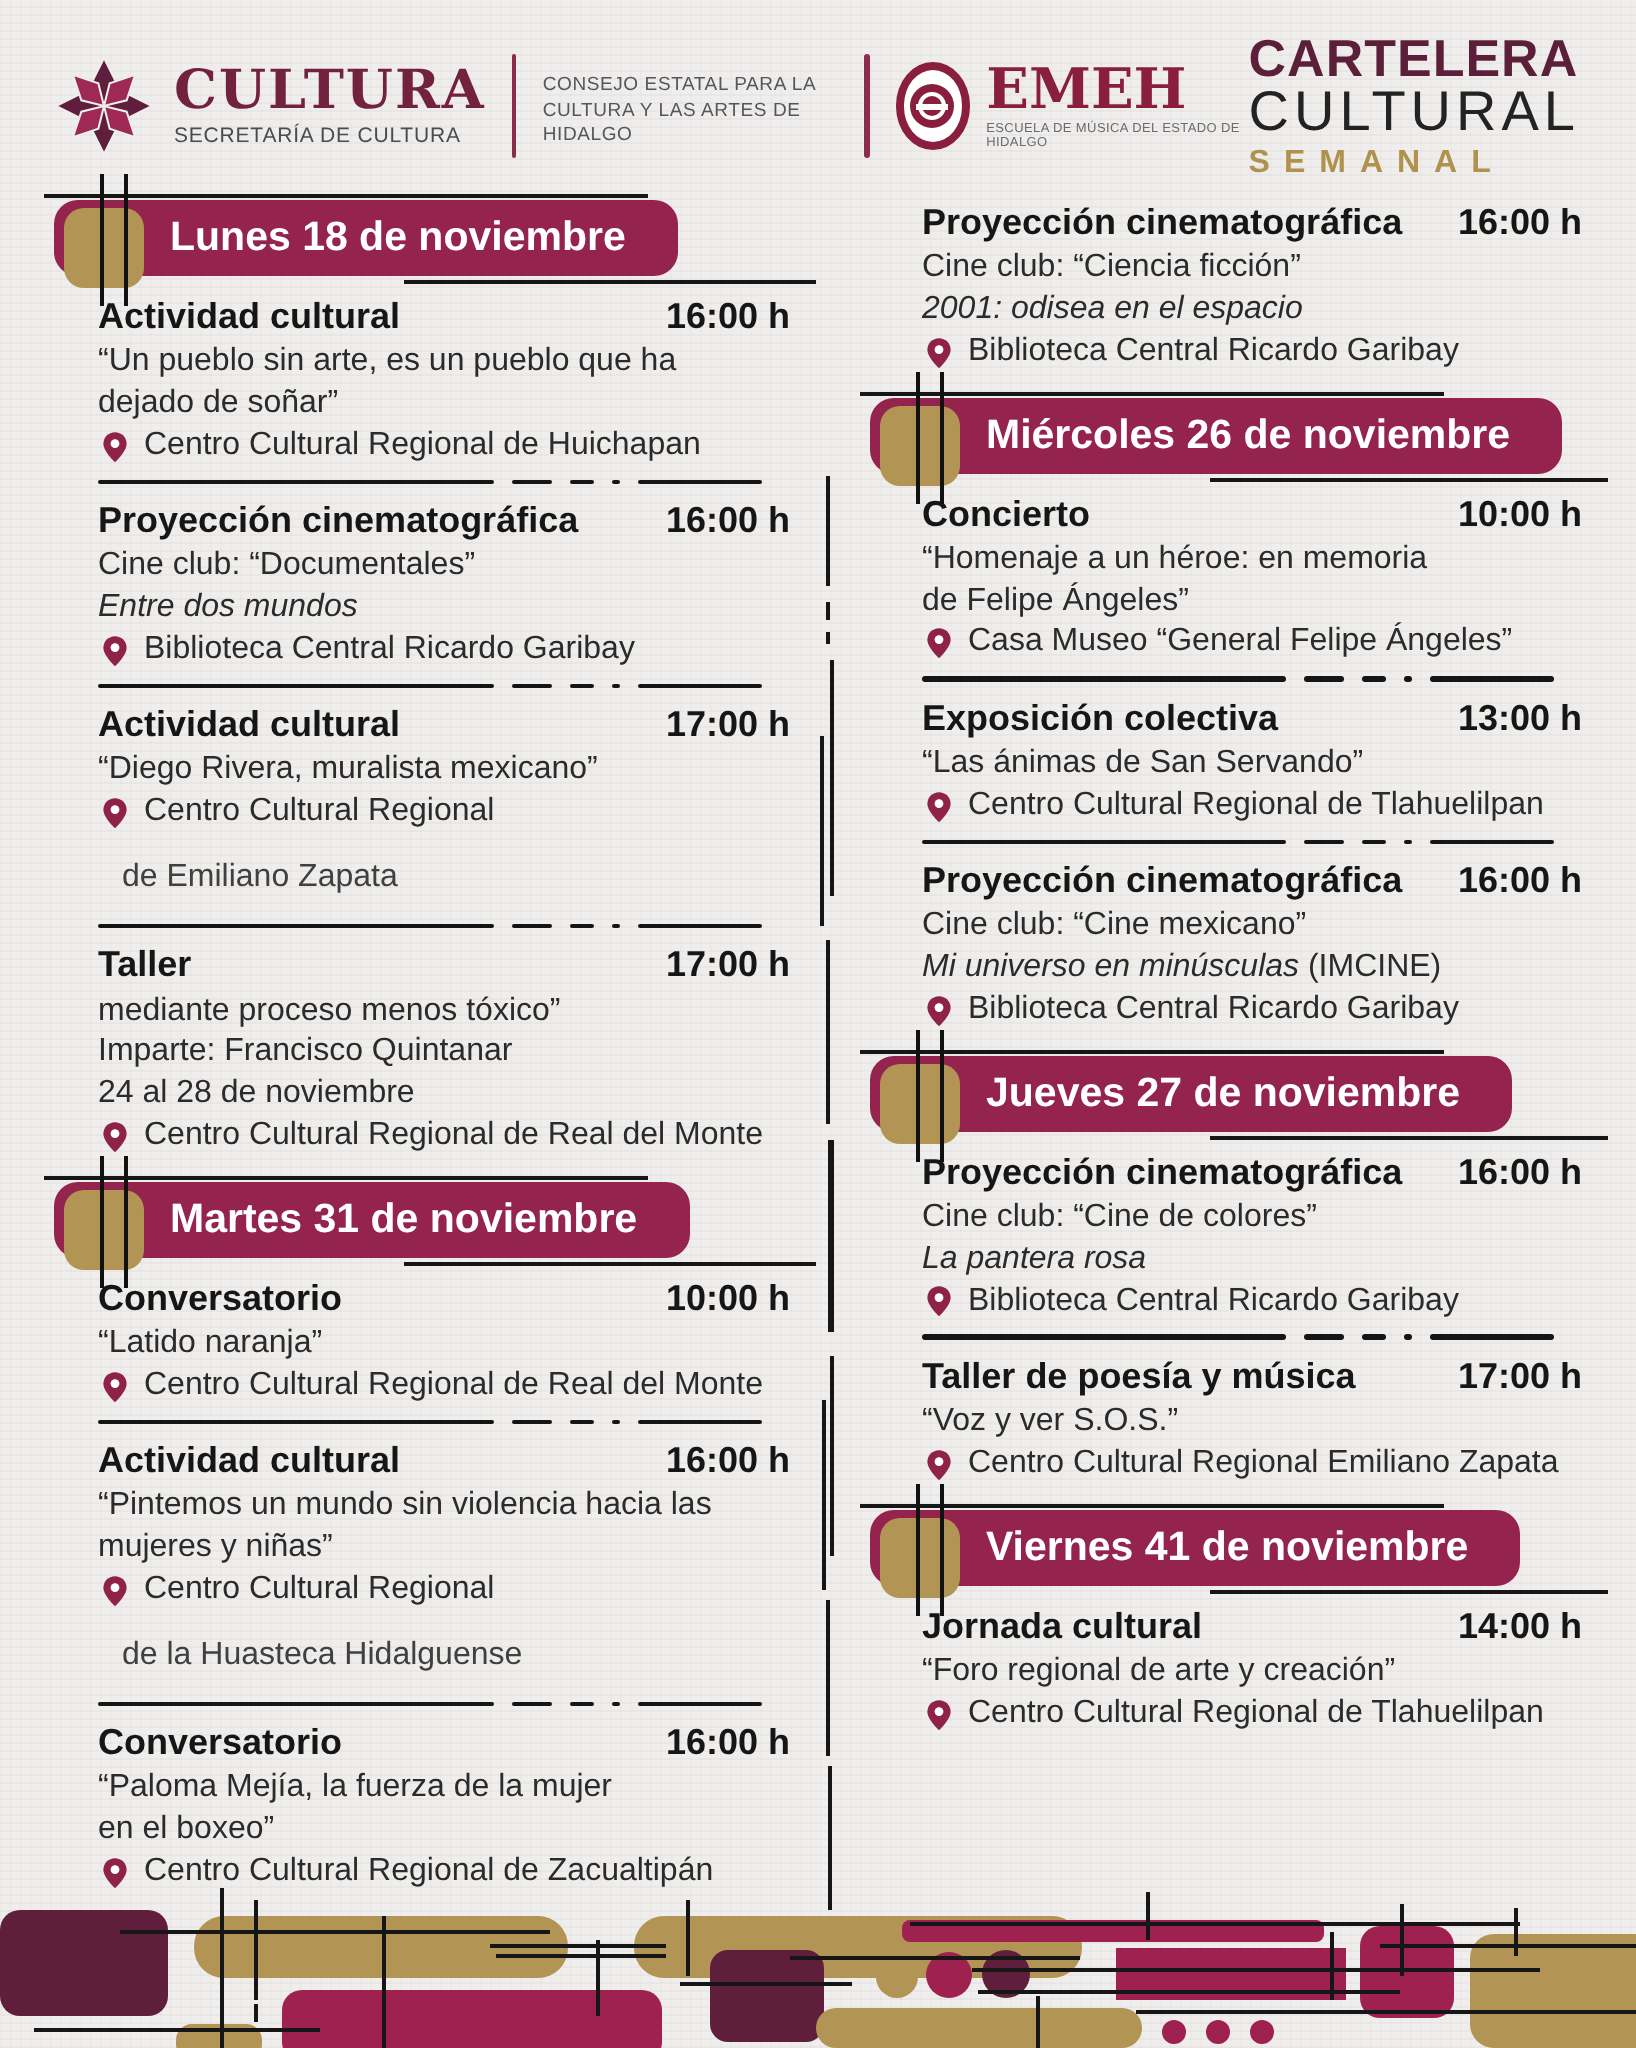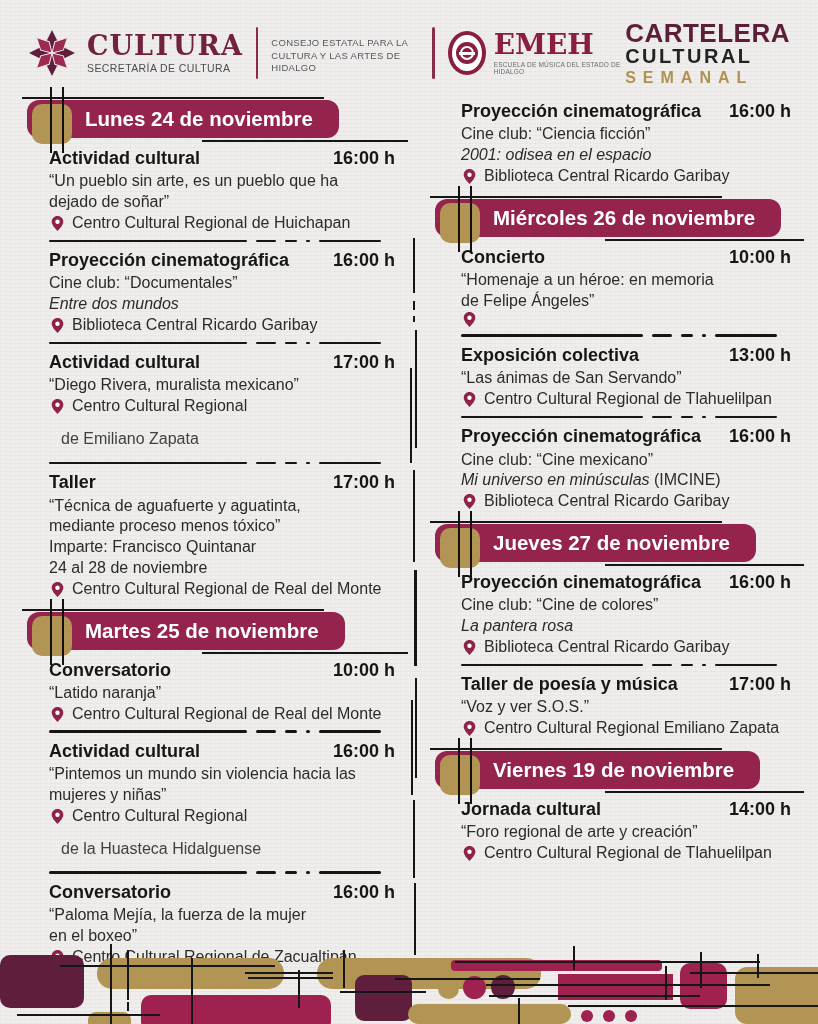--- a/index.html
+++ b/index.html
@@ -21,21 +21,21 @@
   .cecultah-sub{font-size:9.5px;color:#55565a;letter-spacing:.3px;line-height:1.35;margin-top:6px;}
   .logo-emeh{display:flex;align-items:center;gap:8px;}
   .emeh-icon{width:36px;height:36px;border-radius:50%;border:4px solid #8a1e3f;display:flex;align-items:center;justify-content:center;background:#fff;}
   .emeh-core{width:22px;height:22px;border-radius:50%;background:#8a1e3f;position:relative;}
   .emeh-core::before{content:"";position:absolute;inset:4px;border-radius:50%;border:2.5px solid #fff;}
   .emeh-core::after{content:"";position:absolute;left:3px;right:3px;top:9.5px;height:3px;background:#fff;}
   .emeh-name{font-family:"DejaVu Serif", serif;font-weight:700;font-size:28px;color:#8a1e3f;line-height:1;}
   .emeh-sub{font-size:6.5px;color:#6a6b6e;letter-spacing:.2px;margin-top:2px;}
   .banner{margin-left:auto;line-height:1.02;padding-right:2px;}
   .banner-l1{font-weight:800;font-size:26px;color:#5c1f3a;letter-spacing:.5px;}
-  .banner-l2{font-weight:700;font-size:20px;color:#232323;letter-spacing:2.5px;}
+  .banner-l2{font-weight:400;font-size:28px;color:#232323;letter-spacing:2.5px;}
   .banner-l3{font-weight:700;font-size:16px;color:#b0924f;letter-spacing:7px;margin-top:3px;}
   
   .main{display:flex;gap:40px;padding:4px 27px 0;position:relative;}
   .col{width:368px;}
   .col-right{width:356px;padding-top:3px;}
   
   .day-wrap{position:relative;height:38px;margin:12px 0 10px;}
   .col > .day-wrap:first-child{margin-top:2px;}
   .day-line-top{position:absolute;left:-5px;top:-3px;width:82%;height:2px;background:#161616;}
   .day-line-bottom{position:absolute;right:-13px;bottom:-4px;width:56%;height:2px;background:#161616;}
@@ -111,21 +111,21 @@
   </div>
   <div class="banner">
     <div class="banner-l1">CARTELERA</div>
     <div class="banner-l2">CULTURAL</div>
     <div class="banner-l3">SEMANAL</div>
   </div>
 </header>
 
 <main class="main">
   <section class="col col-left">
-      <div class="day-wrap"><i class="day-line-top"></i><i class="day-line-bottom"></i><div class="day-pill"><i class="day-gold"></i><span class="day-label">Lunes 24 de noviembre</span></div><i class="day-vline1"></i><i class="day-vline2"></i></div>
+      <div class="day-wrap"><i class="day-line-top"></i><i class="day-line-bottom"></i><div class="day-pill"><i class="day-gold"></i><span class="day-label">Lunes 18 de noviembre</span></div><i class="day-vline1"></i><i class="day-vline2"></i></div>
       <article class="event">
         <div class="ev-head">
           <span class="ev-title">Actividad cultural</span>
           <span class="ev-time">16:00 h</span>
         </div>
         <p class="ev-line"><span>“Un pueblo sin arte, es un pueblo que ha</span></p>
         <p class="ev-line"><span>dejado de soñar”</span></p>
         <div class="ev-loc">
           <svg viewBox="0 0 24 24" width="17" height="17">
             <path d="M12 1.5C7.4 1.5 3.8 5.1 3.8 9.7c0 5.6 8.2 13 8.2 13s8.2-7.4 8.2-13C20.2 5.1 16.6 1.5 12 1.5z" fill="#8e2248"></path>
@@ -183,33 +183,32 @@
         <i class="s-dash"></i>
         <i class="s-dash2"></i>
         <i class="s-dot"></i>
         <i class="s-med"></i>
       </div>
       <article class="event">
         <div class="ev-head">
           <span class="ev-title">Taller</span>
           <span class="ev-time">17:00 h</span>
         </div>
-        <p class="ev-line"><span>“Técnica de aguafuerte y aguatinta,</span></p>
         <p class="ev-line"><span>mediante proceso menos tóxico”</span></p>
         <p class="ev-line"><span>Imparte: Francisco Quintanar</span></p>
         <p class="ev-line"><span>24 al 28 de noviembre</span></p>
         <div class="ev-loc">
           <svg viewBox="0 0 24 24" width="17" height="17">
             <path d="M12 1.5C7.4 1.5 3.8 5.1 3.8 9.7c0 5.6 8.2 13 8.2 13s8.2-7.4 8.2-13C20.2 5.1 16.6 1.5 12 1.5z" fill="#8e2248"></path>
             <circle cx="12" cy="9.6" r="3.1" fill="#fff"></circle>
           </svg>
           <span>Centro Cultural Regional de Real del Monte</span>
         </div>
       </article>
-      <div class="day-wrap"><i class="day-line-top"></i><i class="day-line-bottom"></i><div class="day-pill"><i class="day-gold"></i><span class="day-label">Martes 25 de noviembre</span></div><i class="day-vline1"></i><i class="day-vline2"></i></div>
+      <div class="day-wrap"><i class="day-line-top"></i><i class="day-line-bottom"></i><div class="day-pill"><i class="day-gold"></i><span class="day-label">Martes 31 de noviembre</span></div><i class="day-vline1"></i><i class="day-vline2"></i></div>
       <article class="event">
         <div class="ev-head">
           <span class="ev-title">Conversatorio</span>
           <span class="ev-time">10:00 h</span>
         </div>
         <p class="ev-line"><span>“Latido naranja”</span></p>
         <div class="ev-loc">
           <svg viewBox="0 0 24 24" width="17" height="17">
             <path d="M12 1.5C7.4 1.5 3.8 5.1 3.8 9.7c0 5.6 8.2 13 8.2 13s8.2-7.4 8.2-13C20.2 5.1 16.6 1.5 12 1.5z" fill="#8e2248"></path>
             <circle cx="12" cy="9.6" r="3.1" fill="#fff"></circle>
@@ -285,20 +284,21 @@
           <span class="ev-title">Concierto</span>
           <span class="ev-time">10:00 h</span>
         </div>
         <p class="ev-line"><span>“Homenaje a un héroe: en memoria</span></p>
         <p class="ev-line"><span>de Felipe Ángeles”</span></p>
         <div class="ev-loc">
           <svg viewBox="0 0 24 24" width="17" height="17">
             <path d="M12 1.5C7.4 1.5 3.8 5.1 3.8 9.7c0 5.6 8.2 13 8.2 13s8.2-7.4 8.2-13C20.2 5.1 16.6 1.5 12 1.5z" fill="#8e2248"></path>
             <circle cx="12" cy="9.6" r="3.1" fill="#fff"></circle>
           </svg>
+          <span>Casa Museo “General Felipe Ángeles”</span>
         </div>
       </article>
       <div class="sep">
         <i class="s-long"></i>
         <i class="s-dash"></i>
         <i class="s-dash2"></i>
         <i class="s-dot"></i>
         <i class="s-med"></i>
       </div>
       <article class="event">
@@ -367,21 +367,21 @@
         </div>
         <p class="ev-line"><span>“Voz y ver S.O.S.”</span></p>
         <div class="ev-loc">
           <svg viewBox="0 0 24 24" width="17" height="17">
             <path d="M12 1.5C7.4 1.5 3.8 5.1 3.8 9.7c0 5.6 8.2 13 8.2 13s8.2-7.4 8.2-13C20.2 5.1 16.6 1.5 12 1.5z" fill="#8e2248"></path>
             <circle cx="12" cy="9.6" r="3.1" fill="#fff"></circle>
           </svg>
           <span>Centro Cultural Regional Emiliano Zapata</span>
         </div>
       </article>
-      <div class="day-wrap"><i class="day-line-top"></i><i class="day-line-bottom"></i><div class="day-pill"><i class="day-gold"></i><span class="day-label">Viernes 19 de noviembre</span></div><i class="day-vline1"></i><i class="day-vline2"></i></div>
+      <div class="day-wrap"><i class="day-line-top"></i><i class="day-line-bottom"></i><div class="day-pill"><i class="day-gold"></i><span class="day-label">Viernes 41 de noviembre</span></div><i class="day-vline1"></i><i class="day-vline2"></i></div>
       <article class="event">
         <div class="ev-head">
           <span class="ev-title">Jornada cultural</span>
           <span class="ev-time">14:00 h</span>
         </div>
         <p class="ev-line"><span>“Foro regional de arte y creación”</span></p>
         <div class="ev-loc">
           <svg viewBox="0 0 24 24" width="17" height="17">
             <path d="M12 1.5C7.4 1.5 3.8 5.1 3.8 9.7c0 5.6 8.2 13 8.2 13s8.2-7.4 8.2-13C20.2 5.1 16.6 1.5 12 1.5z" fill="#8e2248"></path>
             <circle cx="12" cy="9.6" r="3.1" fill="#fff"></circle>

